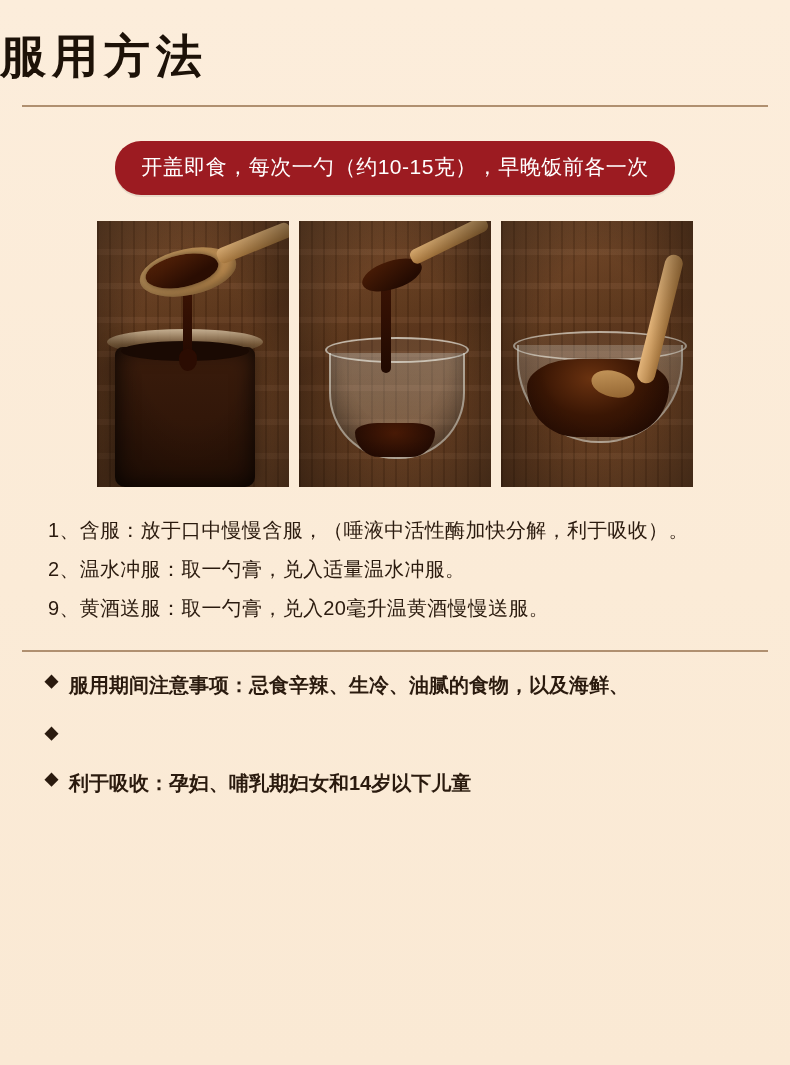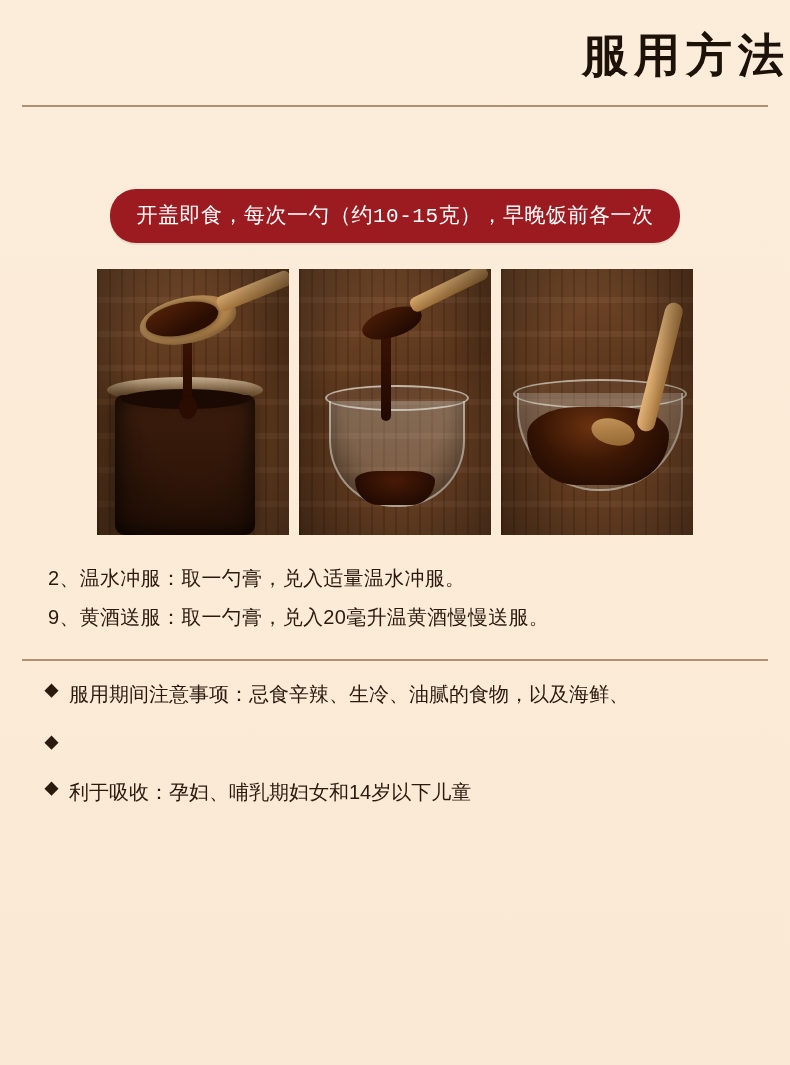--- a/index.html
+++ b/index.html
@@ -17,22 +17,22 @@
   }
   .page {
     width: 790px;
     height: 1065px;
     position: relative;
     background: linear-gradient(180deg, #fceddb 0%, #fbebd7 55%, #fae9d4 100%);
   }
 
   
   .section-title {
-    text-align: right;
-    font-family: Liberation Serif, serif;
+    text-align: left;
+    font-family: Liberation Sans, sans-serif;
     font-weight: bold;
     font-size: 46px;
     letter-spacing: 6px;
     color: #1d1208;
     padding-top: 30px;
     line-height: 1.15;
   }
   .title-rule {
     height: 2px;
     background: #b09070;
@@ -45,24 +45,23 @@
     justify-content: center;
     margin-top: 34px;
   }
   .banner {
     background: #9c1b21;
     color: #ffffff;
     border-radius: 26px;
     padding: 12px 26px 14px 26px;
     font-size: 21px;
     letter-spacing: 0.5px;
-    font-family: Liberation Mono, monospace;
+    font-family: Liberation Sans, sans-serif;
     white-space: nowrap;
     box-shadow: 0 2px 0 rgba(0,0,0,0.08);
-    margin-top: 48px;
   }
 
   
   .photo-strip {
     display: flex;
     justify-content: center;
     gap: 10px;
     margin-top: 26px;
   }
   .photo {
@@ -309,20 +308,21 @@
   }
   .bullet {
     color: #2a1a0e;
     font-size: 15px;
     line-height: 1.9;
     margin-right: 10px;
     flex: none;
   }
   .note-text {
     flex: 1;
+    font-weight: bold;
   }
   .note-text .l2 {
     display: block;
     padding-left: 18px;
   }
   .note-text .l2-indent {
     display: block;
     padding-left: 34px;
   }
   .title2 {
@@ -373,20 +373,21 @@
       <div class="bowl3"></div>
       <div class="bowl3-syrup"></div>
       <div class="spoon3-head"></div>
       <div class="spoon3"></div>
       <div class="vig"></div>
     </div>
 
   </div>
 
   <div class="usage-list">
+    <div>1、含服：放于口中慢慢含服，（唾液中活性酶加快分解，利于吸收）。</div>
     <div>2、温水冲服：取一勺膏，兑入适量温水冲服。</div>
     <div>9、黄酒送服：取一勺膏，兑入20毫升温黄酒慢慢送服。</div>
   </div>
 
   <div class="title-rule"></div>
 
   <div class="notes">
 
     <div class="note-row">
       <span class="bullet">◆</span>

